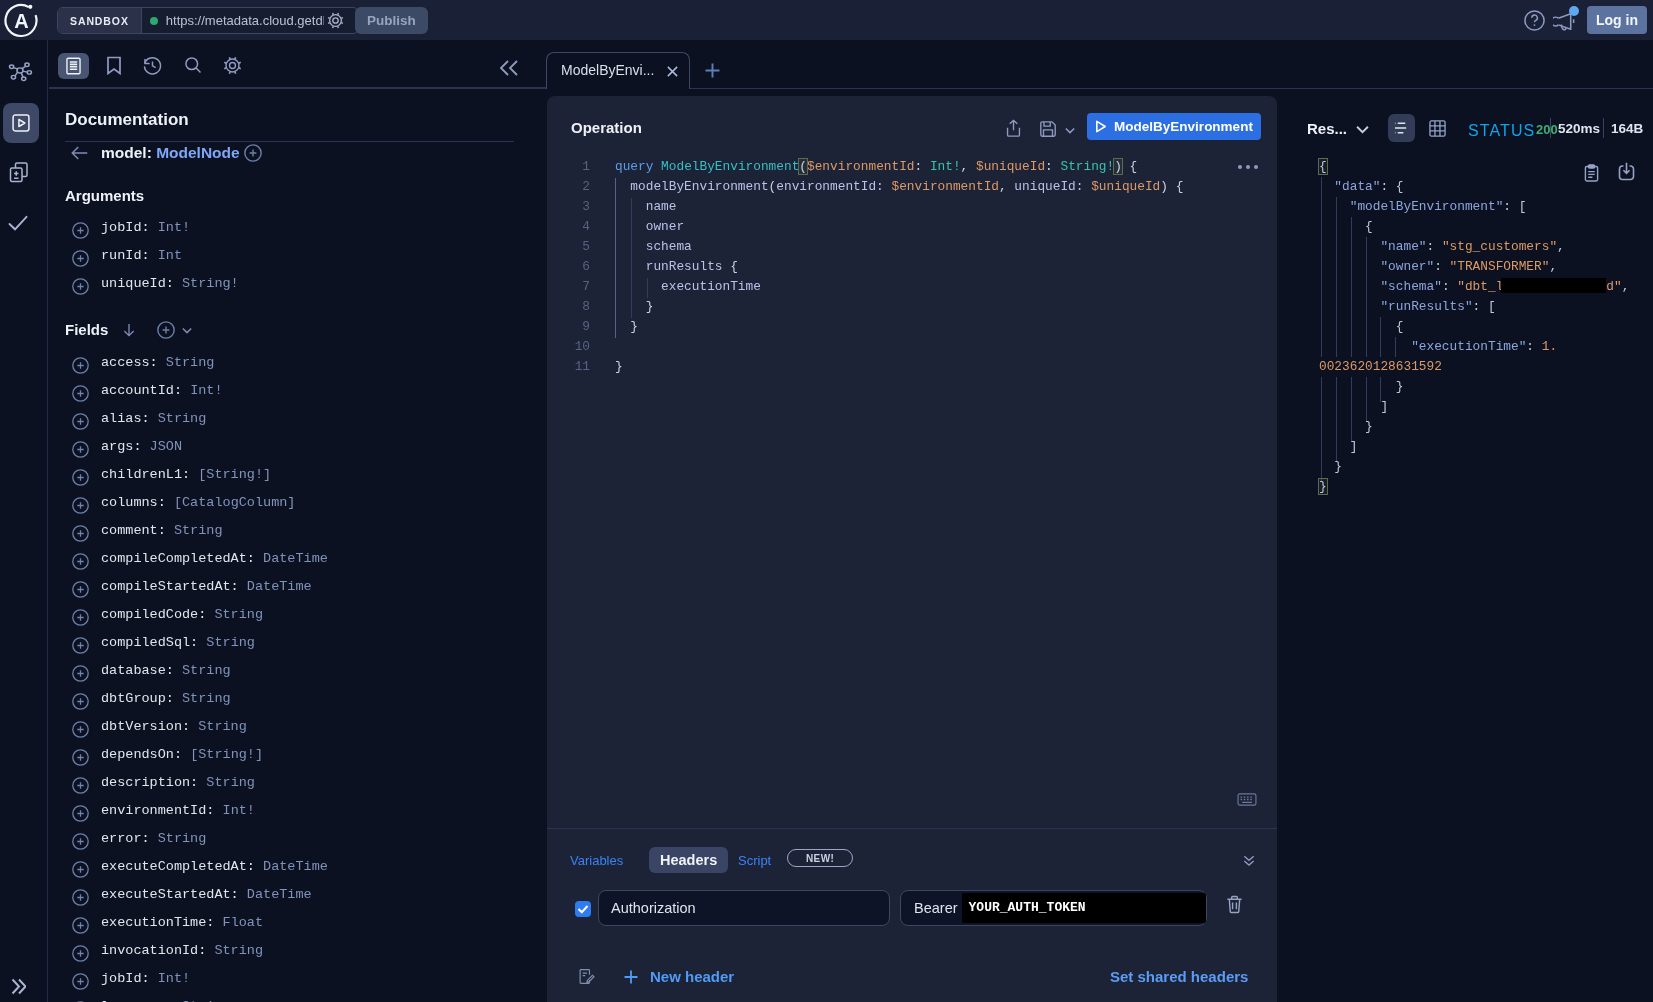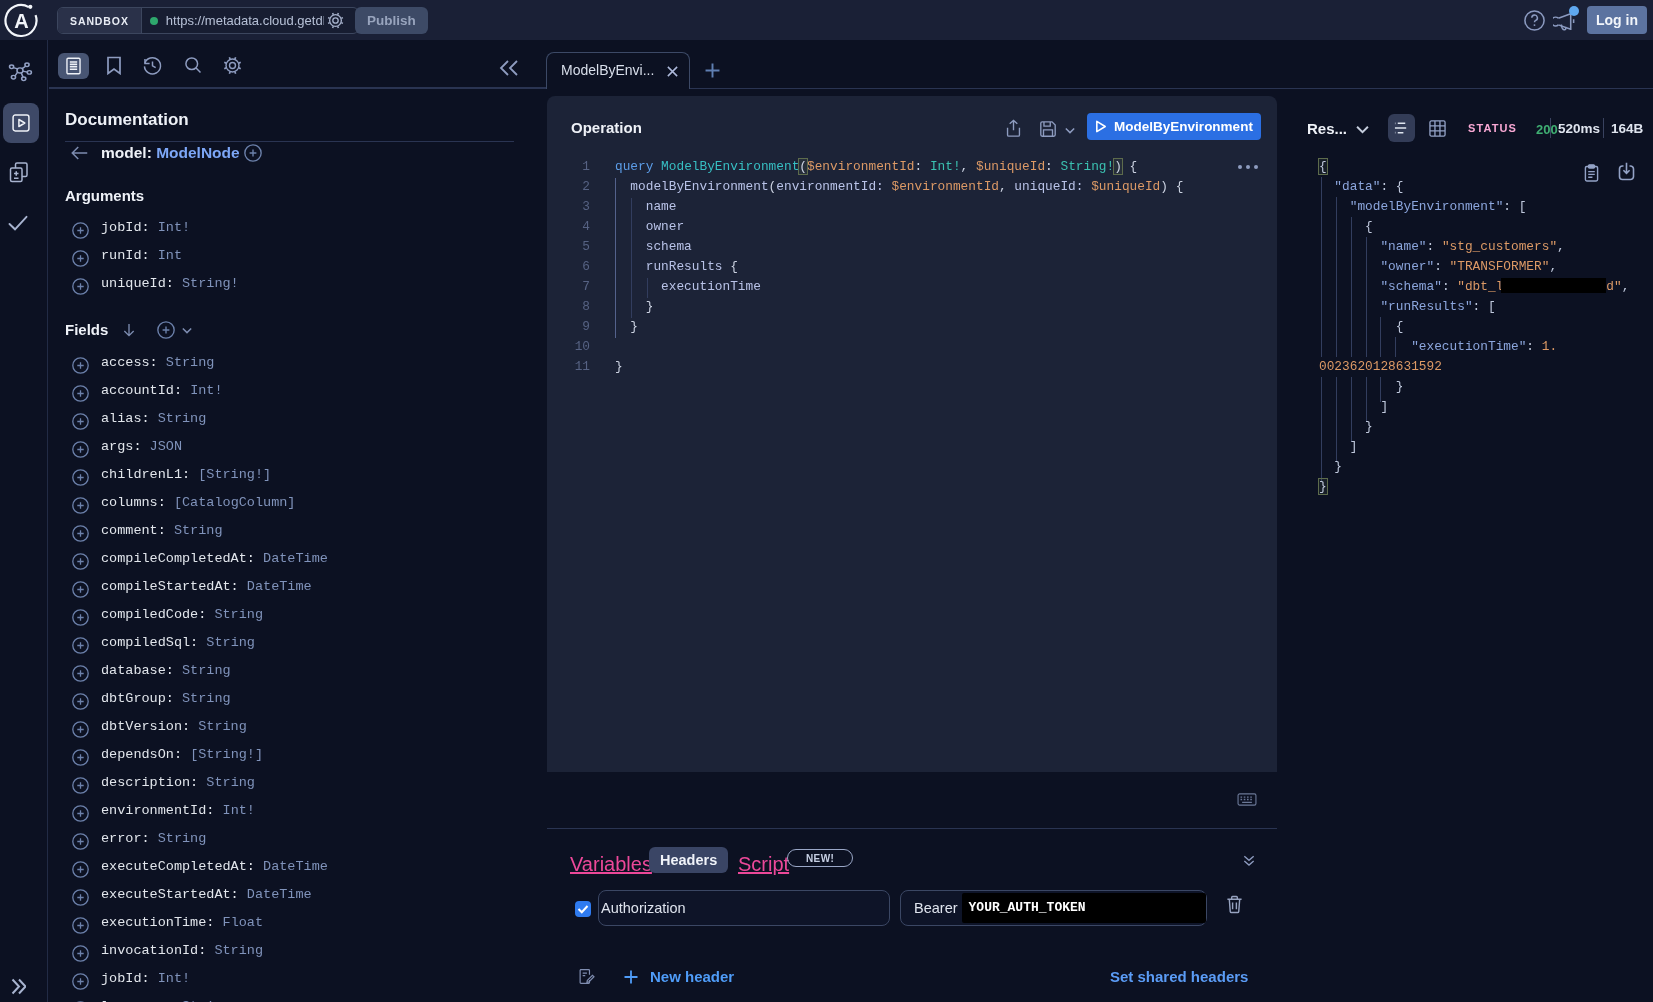--- a/index.html
+++ b/index.html
@@ -27,32 +27,32 @@
   #dochr { position:absolute; left:16px; top:101px; width:449px; height:1px; background:#2a3452; }
   .docsection { color:#eef1f7; font-size:15px; font-weight:bold; }
   .fieldrow { position:absolute; left:0; width:436px; height:28px; }
   .fieldrow .cp { position:absolute; left:23px; top:6px; }
   .fieldrow .nm { position:absolute; left:52px; top:4px; font-family:"Liberation Mono", monospace; font-size:13.5px; color:#e2e6ec; white-space:pre; }
   .fieldrow .nm i { font-style:normal; color:#8093bb; }
   
   #tab1 { left:546px; top:52px; width:144px; height:37px; border:1px solid #3c4966; border-bottom:none; border-radius:8px 8px 0 0; }
   #tab1 span { position:absolute; left:14px; top:9px; color:#d9dfeb; font-size:14px; }
   
-  #card { left:547px; top:96px; width:730px; height:676px; background:#1c2337; border-radius:8px 8px 0 0; }
+  #card { left:547px; top:96px; width:730px; height:906px; background:#1c2337; border-radius:8px 8px 0 0; }
   #opheader { position:absolute; left:24px; top:23px; color:#eef1f7; font-size:15px; font-weight:bold; }
   #runbtn { position:absolute; left:540px; top:17px; width:174px; height:27px; background:#2b6fe3; border-radius:4px; color:#fff; font-size:13.5px; font-weight:bold; display:flex; align-items:center; justify-content:center; gap:7px; }
   
   .codeline { position:absolute; font-family:"Liberation Mono", monospace; font-size:12.8px; line-height:20px; white-space:pre; color:#ccd3e2; }
   .lnum { position:absolute; font-family:"Liberation Mono", monospace; font-size:12.8px; line-height:20px; color:#566283; text-align:right; width:26px; }
   .kw { color:#5c9de8; } .ty { color:#3bc2b2; } .op { color:#37bfc3; } .vr { color:#dd9a66; } .fl { color:#b9c3e8; }
   .bm { outline:1px solid #5d6b4c; background:rgba(130,150,90,0.10); }
   .guide { position:absolute; width:1px; background:#323d5e; }
   
   #bpaneldiv { position:absolute; left:0px; top:732px; width:730px; height:1px; background:#2a3452; }
-  .btab { font-size:20px; color:#ec4899;text-decoration:underline; }
+  .btab { font-size:13px; color:#3b82f6; }
   #headerspill { background:#3a4565; border-radius:6px; color:#f0f3f9; font-weight:bold; font-size:14.5px; padding:5px 11px; }
   .inputbox { position:absolute; height:36px; background:#0e1428; border:1px solid #3b4764; border-radius:8px; display:flex; align-items:center; }
   .bluelink { color:#4f9cf8; font-size:15px; }
   .jsonline { position:absolute; left:1319px; font-family:"Liberation Mono", monospace; font-size:12.8px; line-height:20px; white-space:pre; color:#c0c9dd; }
   .jk { color:#8ca6dd; } .jv { color:#dd9a66; }
   svg { display:block; }
 </style>
 </head>
 <body>
 <div id="topbar" class="abs">
@@ -422,21 +422,21 @@
   <div class="abs" style="left:240px; top:753px; border:1.5px solid #9aa7c7; border-radius:11px; color:#c7d0e4; font-size:10px; font-weight:bold; letter-spacing:0.4px; padding:3px 18px 2px;">NEW!</div>
   <svg class="abs" style="left:694px; top:757px;" width="16" height="16" viewBox="0 0 24 24" fill="none" stroke="#8e9cc0" stroke-width="2">
       <path d="M5 5 L12 11 L19 5 M5 12 L12 18 L19 12"></path>
     </svg>
 
   <div class="abs" style="left:28px; top:805px; width:16px; height:16px; background:#2f7bf0; border-radius:4px;">
     <svg width="16" height="16" viewBox="0 0 16 16" fill="none" stroke="#fff" stroke-width="2">
         <path d="M3.5 8 L6.8 11.2 L12.5 5"></path>
       </svg>
   </div>
-  <div class="inputbox" style="left:51px; top:794px; width:292px; padding-left:2px;">
+  <div class="inputbox" style="left:51px; top:794px; width:292px; padding-left:12px;">
     <span style="color:#dfe4ee; font-size:14.5px;">Authorization</span>
   </div>
   <div class="inputbox" style="left:353px; top:794px; width:307px; padding-left:13px;">
     <span style="color:#dfe4ee; font-size:14.5px;">Bearer&nbsp;</span>
     <span style="display:inline-block; background:#000; width:246px; height:30px; line-height:30px; border-radius:2px; color:#fff; font-family:'Liberation Mono',monospace; font-size:13px; font-weight:bold; padding-left:7px;">YOUR_AUTH_TOKEN</span>
   </div>
 
   <svg class="abs" style="left:679px; top:799px;" width="17" height="19" viewBox="0 0 18 20" fill="none" stroke="#97a3c0" stroke-width="1.5">
     <path d="M1.5 4.5 h15 M6 4.5 V2.5 a1 1 0 0 1 1-1 h4 a1 1 0 0 1 1 1 V4.5"></path>
     <path d="M3.5 4.5 L4.5 17.5 a1.2 1.2 0 0 0 1.2 1 h6.6 a1.2 1.2 0 0 0 1.2-1 L14.5 4.5"></path>
@@ -462,21 +462,21 @@
   <div class="abs" style="left:1388px; top:114px; width:27px; height:28px; background:#333c57; border-radius:6px;">
     <svg style="margin:7px 0 0 6px;" width="15" height="14" viewBox="0 0 16 14" fill="none" stroke="#dfe5f0" stroke-width="1.6">
       <path d="M4 2 h8 M1 7 h12 M4 12 h6"></path>
       <path d="M1 2 h0.5 M1 12 h0.5" stroke-width="1.8"></path>
     </svg>
   </div>
   <svg class="abs" style="left:1429px; top:120px;" width="17" height="17" viewBox="0 0 18 18" fill="none" stroke="#93a2c6" stroke-width="1.4">
     <rect x="1" y="1" width="16" height="16" rx="1.5"></rect>
     <path d="M1 6.3 h16 M1 11.6 h16 M6.3 1 v16 M11.6 1 v16"></path>
   </svg>
-  <div class="abs" style="left:1468px; top:122px; color:#f9a8d4; font-size:11px; font-weight:bold; letter-spacing:1.1px;">STATUS</div>
+  <div class="abs" style="left:1468px; top:122px; color:#0ea5e9; font-size:16px; font-weight:normal; letter-spacing:1.1px;">STATUS</div>
   <div class="abs" style="left:1524px; top:122px; color:#3fae72; font-size:13px; font-weight:bold;margin-left:12px;">200</div>
   <div class="abs" style="left:1550px; top:118px; width:1px; height:20px; background:#39425f;"></div>
   <div class="abs" style="left:1558px; top:121px; color:#dfe4ee; font-size:13.5px; font-weight:bold;">520ms</div>
   <div class="abs" style="left:1603px; top:118px; width:1px; height:20px; background:#39425f;"></div>
   <div class="abs" style="left:1611px; top:121px; color:#dfe4ee; font-size:13.5px; font-weight:bold;">164B</div>
 
   <svg class="abs" style="left:1584px; top:164px;" width="15" height="18" viewBox="0 0 16 19" fill="none" stroke="#93a2c6" stroke-width="1.5">
     <rect x="1.5" y="2.5" width="13" height="15.5" rx="1.5"></rect>
     <rect x="4.8" y="0.8" width="6.4" height="3.4" rx="1" fill="#93a2c6"></rect>
     <path d="M4.5 8 h7 M4.5 11 h7 M4.5 14 h4.5"></path>

